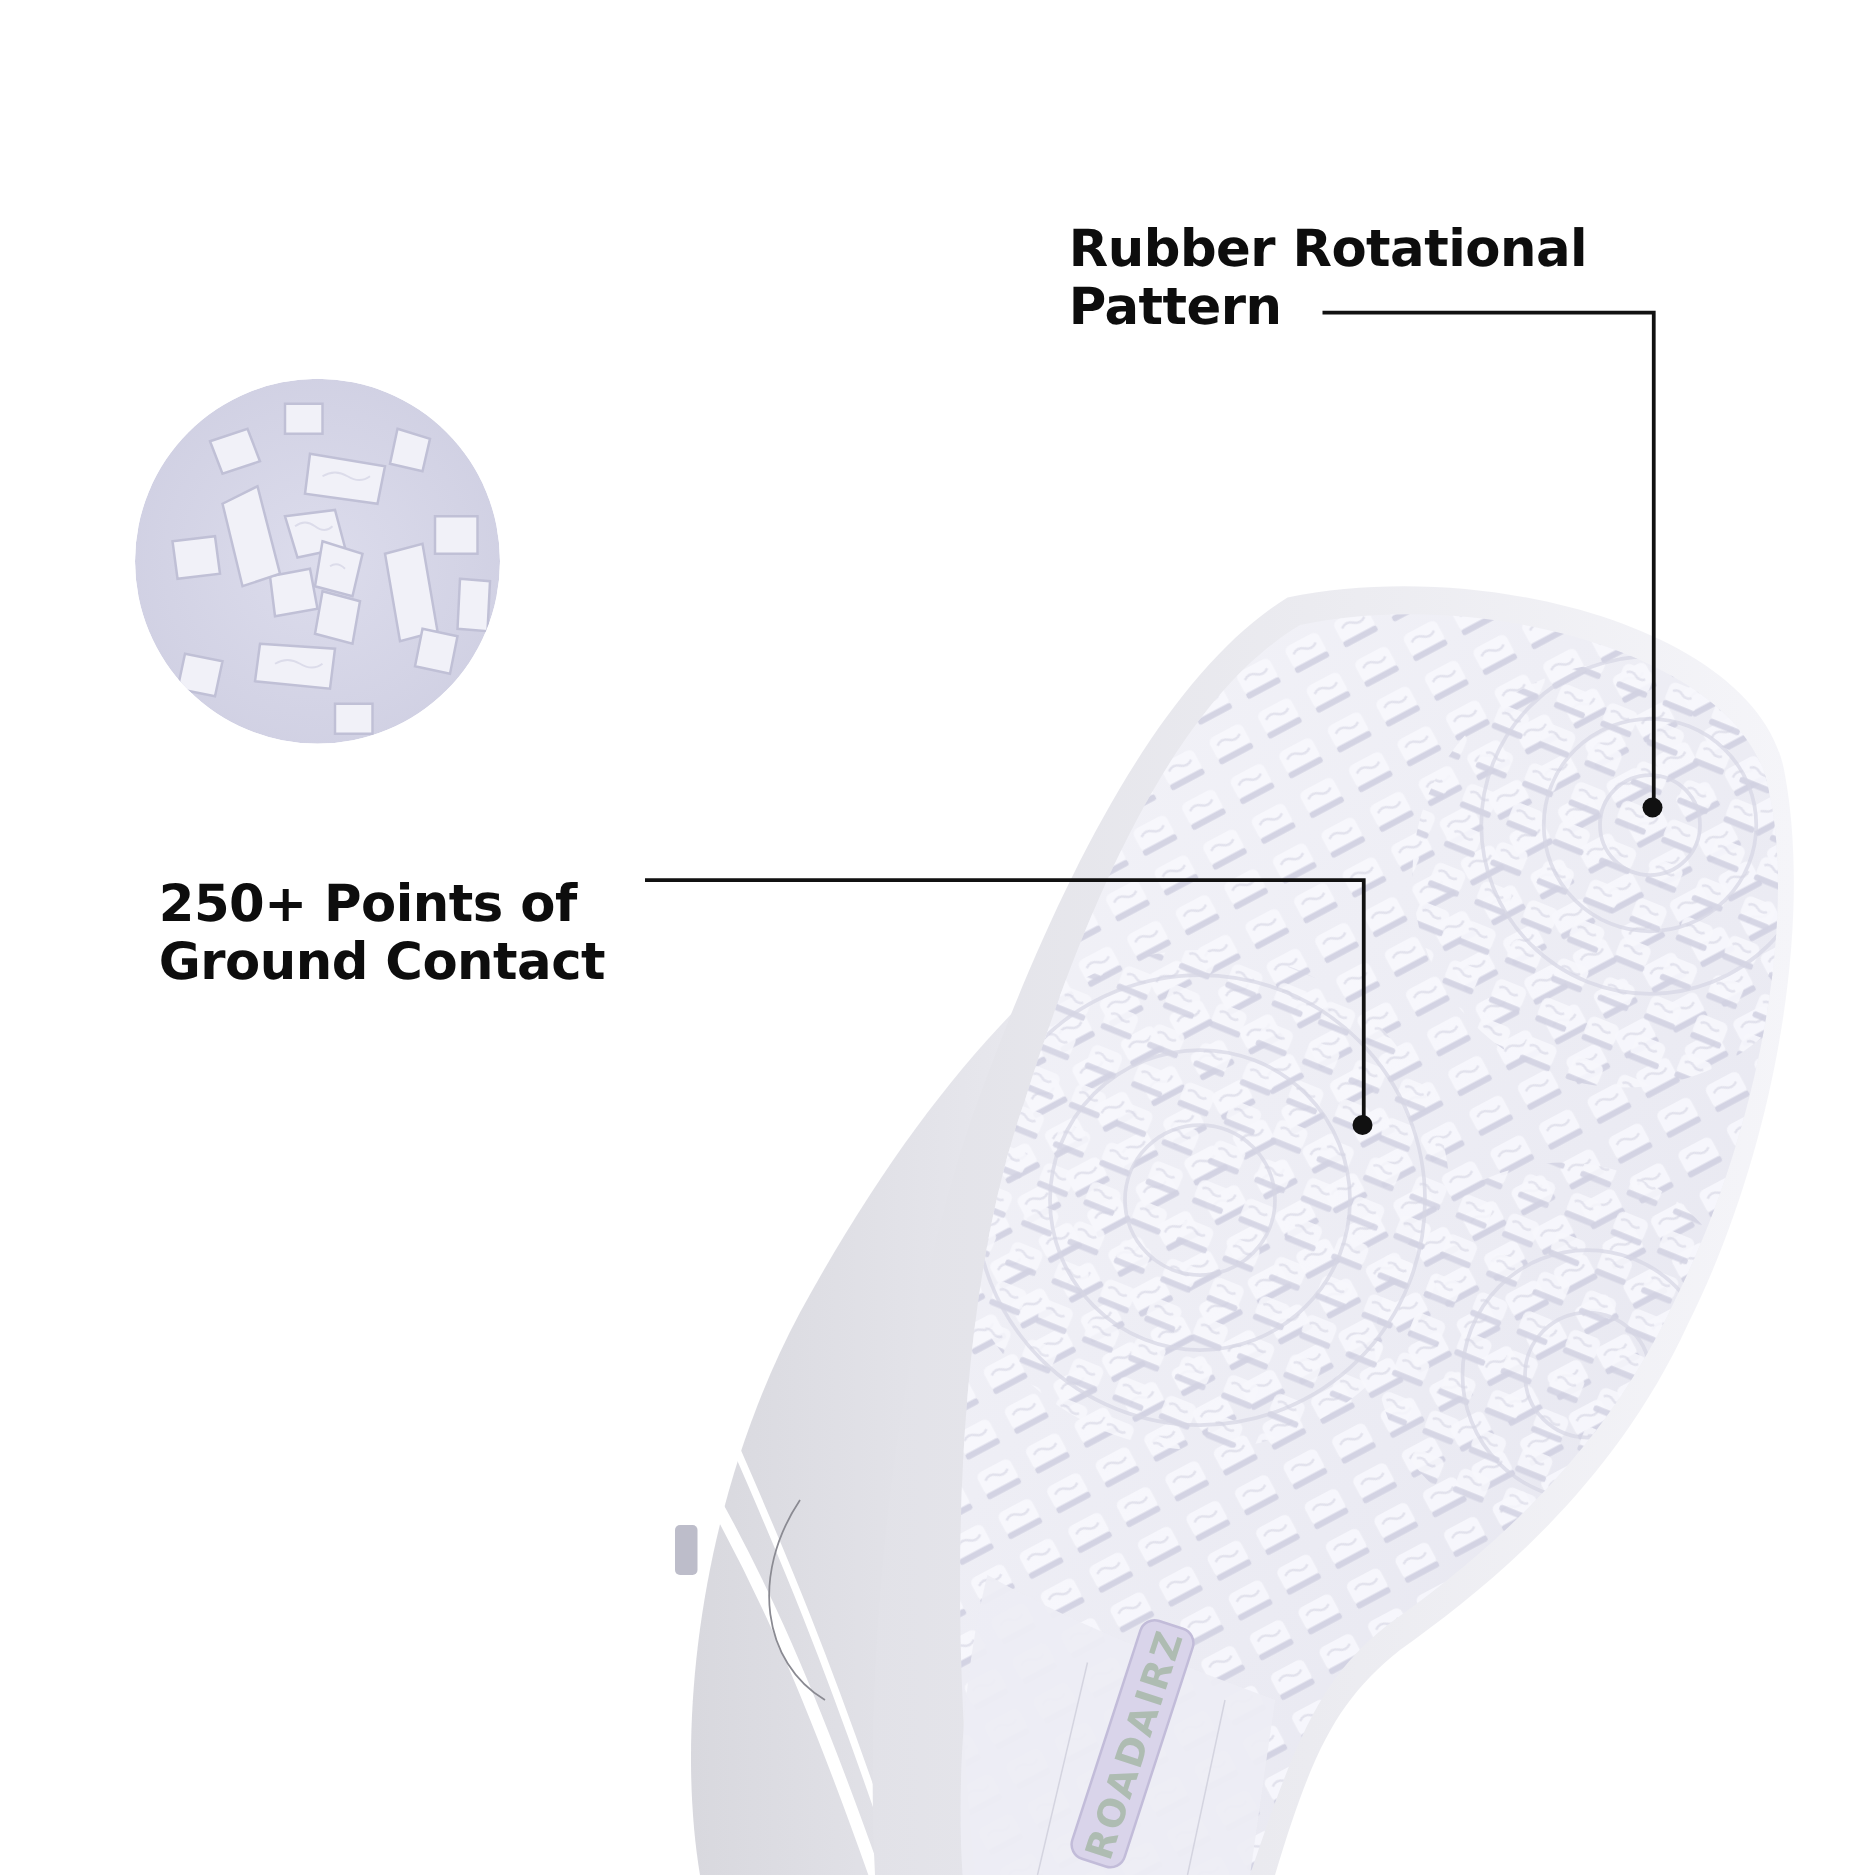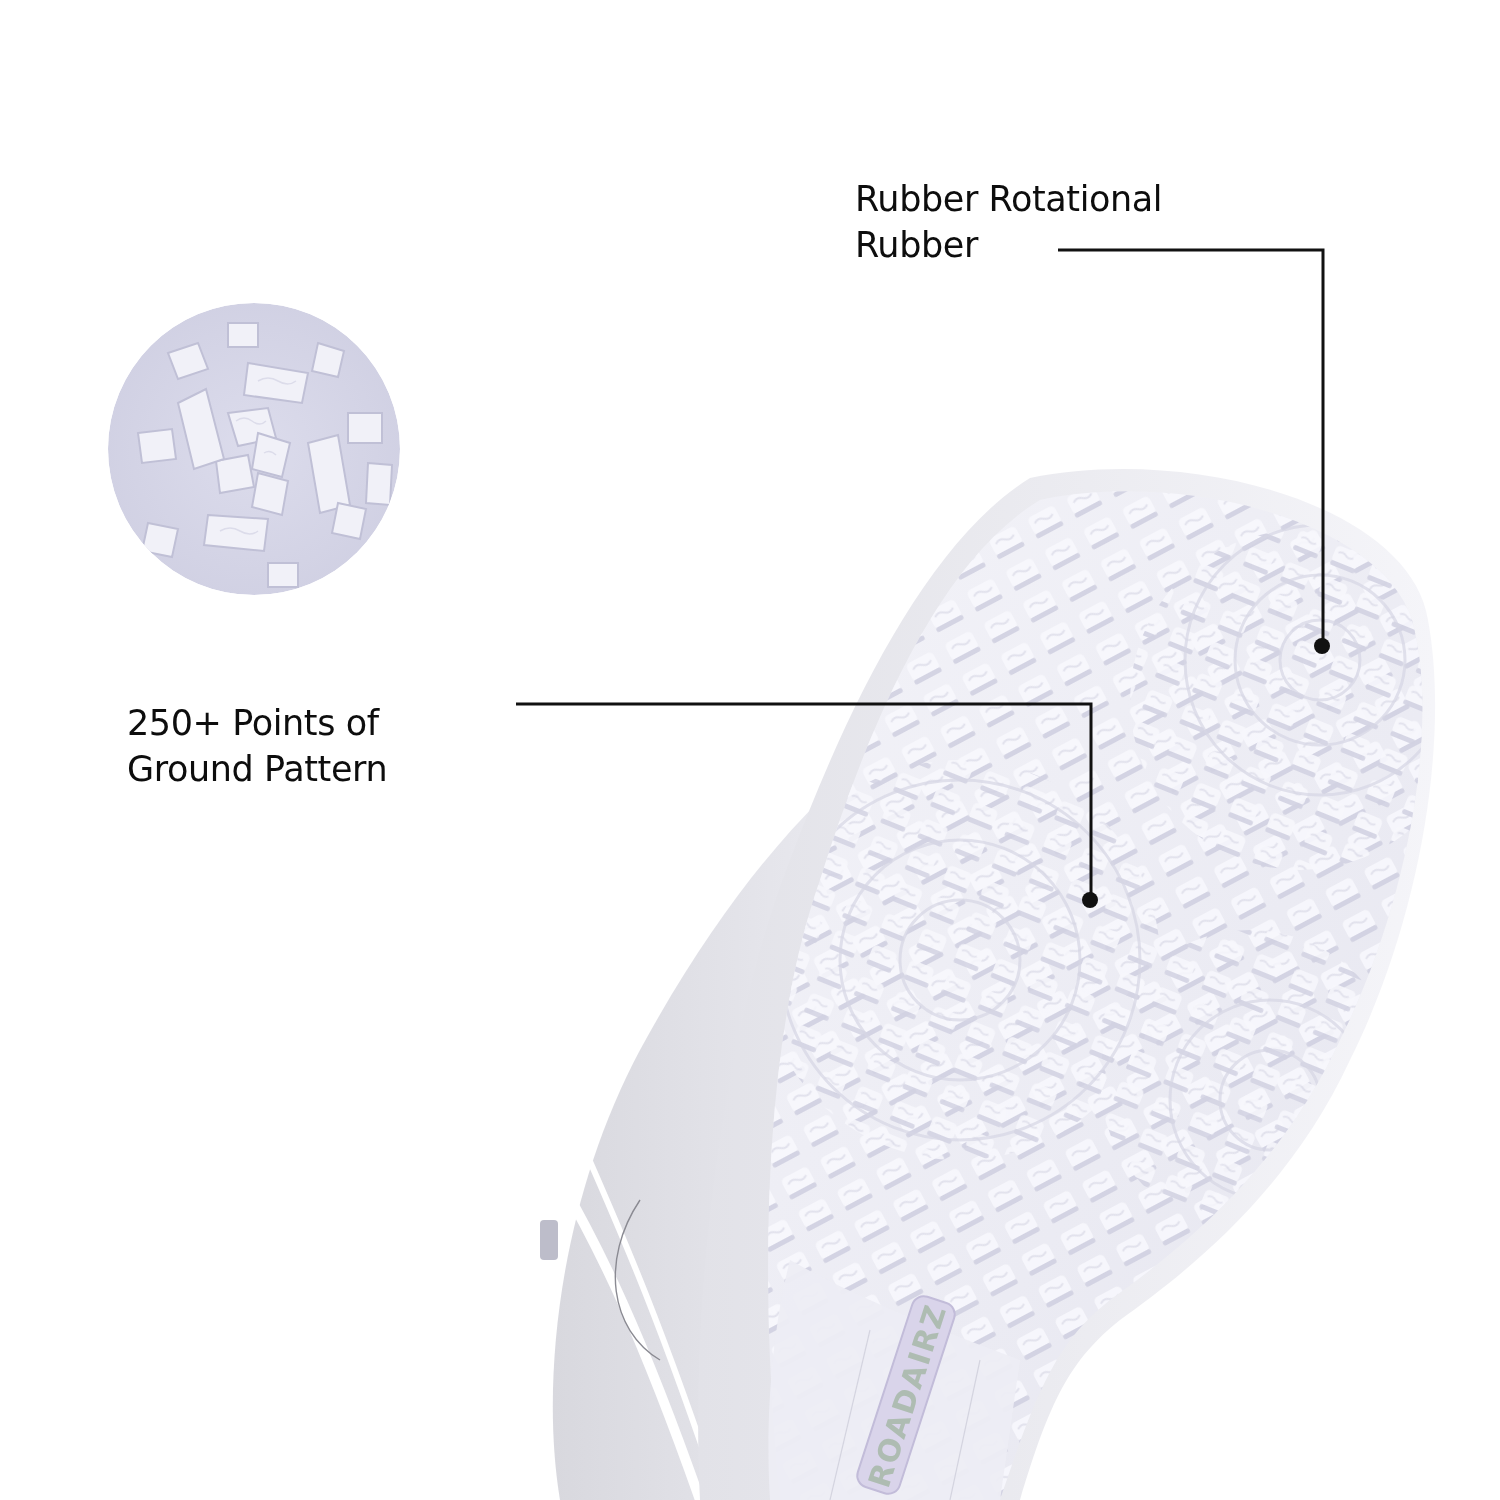--- a/index.html
+++ b/index.html
@@ -1,20 +1,20 @@
 <!DOCTYPE html>
 <html><head>
   <meta charset="utf-8">
   <style>
     html, body { margin: 0; padding: 0; background: #ffffff; }
     body { width: 1500px; height: 1500px; position: relative; overflow: hidden; font-family: "DejaVu Sans", "Liberation Sans", sans-serif; }
     .stage { position: absolute; left: 0; top: 0; width: 1500px; height: 1500px; }
     .callout-label {
-      position: absolute; margin: 0; color: #0d0d0d; font-weight: 400;
-      font-size: 35px; line-height: 46px; letter-spacing: -0.4px;
+      position: absolute; margin: 0; color: #0d0d0d; font-weight: 700;
+      font-size: 41px; line-height: 46px; letter-spacing: -0.4px;
       font-family: "DejaVu Sans", "Liberation Sans", sans-serif;
     }
     .label-rotational { left: 855px; top: 176px; width: 430px; }
     .label-contact { left: 127px; top: 656px; width: 400px; margin-top: 44px; }
     .layer { position: absolute; left: 0; top: 0; }
     .inset { position: absolute; left: 108px; top: 303px; width: 292px; height: 292px; border-radius: 50%; overflow: hidden; }
   </style>
 </head>
 <body>
 
@@ -138,20 +138,20 @@
       <circle cx="1322" cy="646" r="8" fill="#111111"></circle>
     </g>
     <g>
       <polyline points="516,704 1091,704 1091,900" fill="none" stroke="#111111" stroke-width="3"></polyline>
       <circle cx="1090" cy="900" r="8" fill="#111111"></circle>
     </g>
   </svg>
 
   <h2 class="callout-label label-rotational">
     <span>Rubber Rotational</span><br>
-    <span>Rubber</span>
+    <span>Pattern</span>
   </h2>
 
   <h2 class="callout-label label-contact">
     <span>250+ Points of</span><br>
-    <span>Ground Pattern</span>
+    <span>Ground Contact</span>
   </h2>
 </div>
 
 </body></html>

